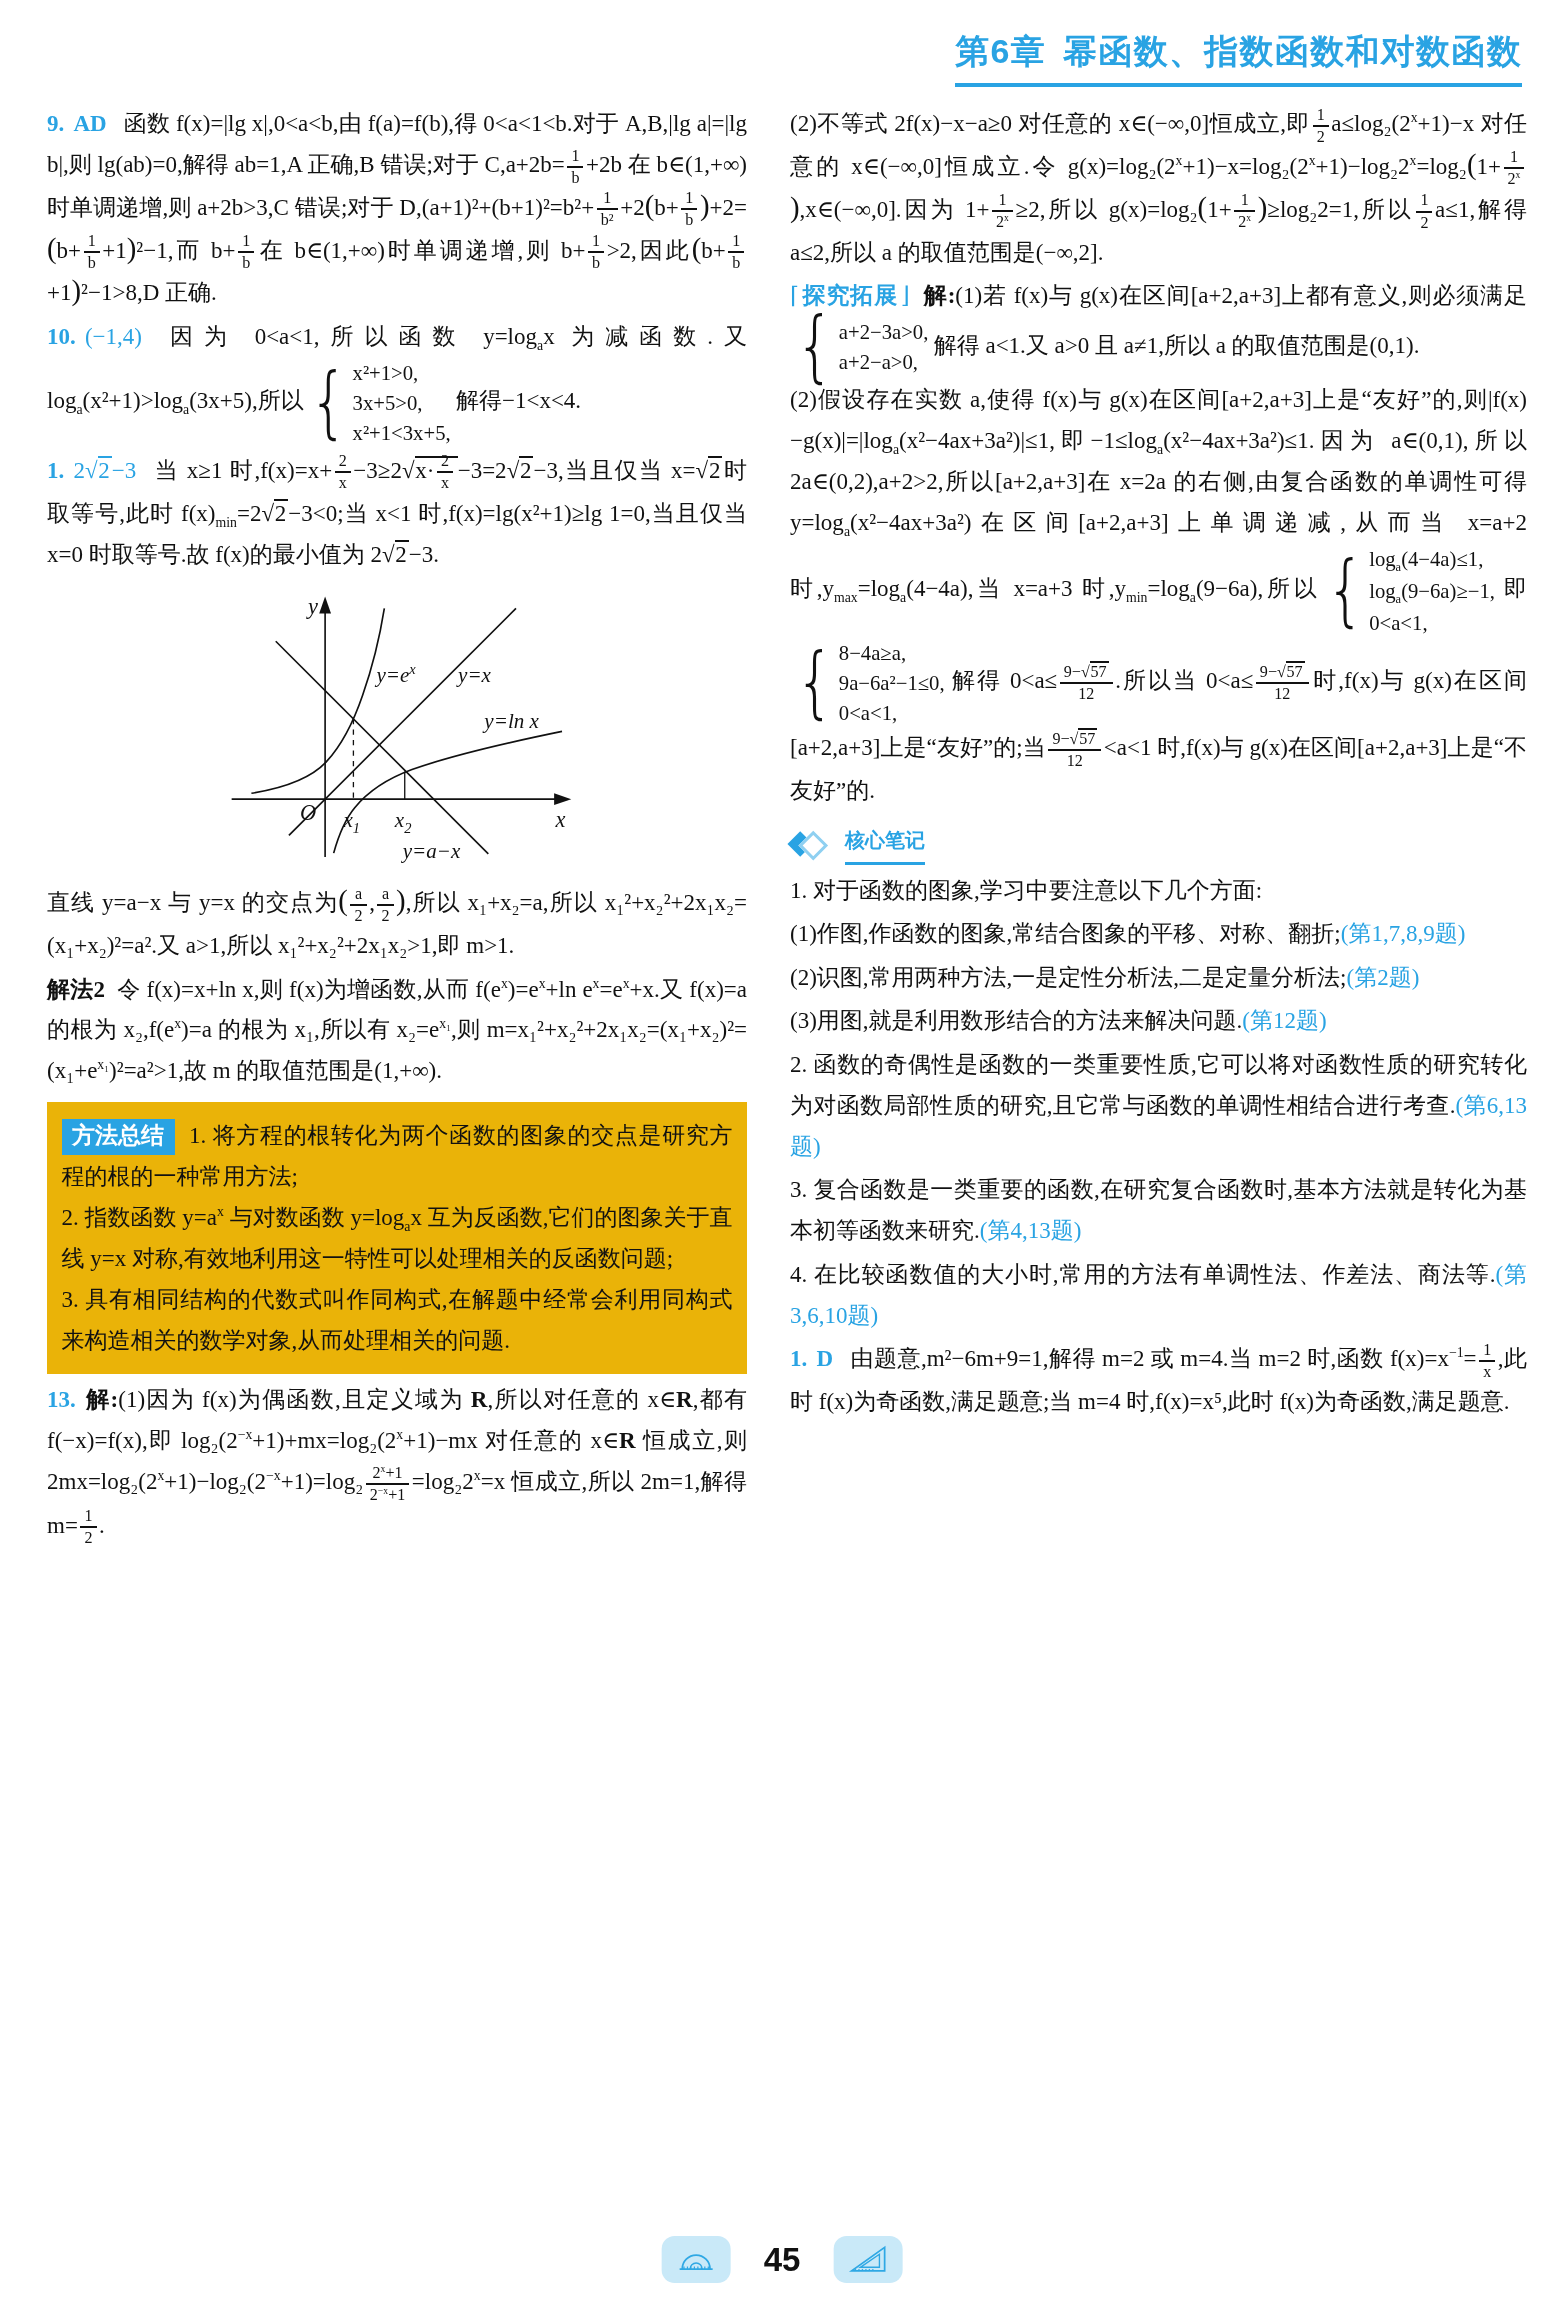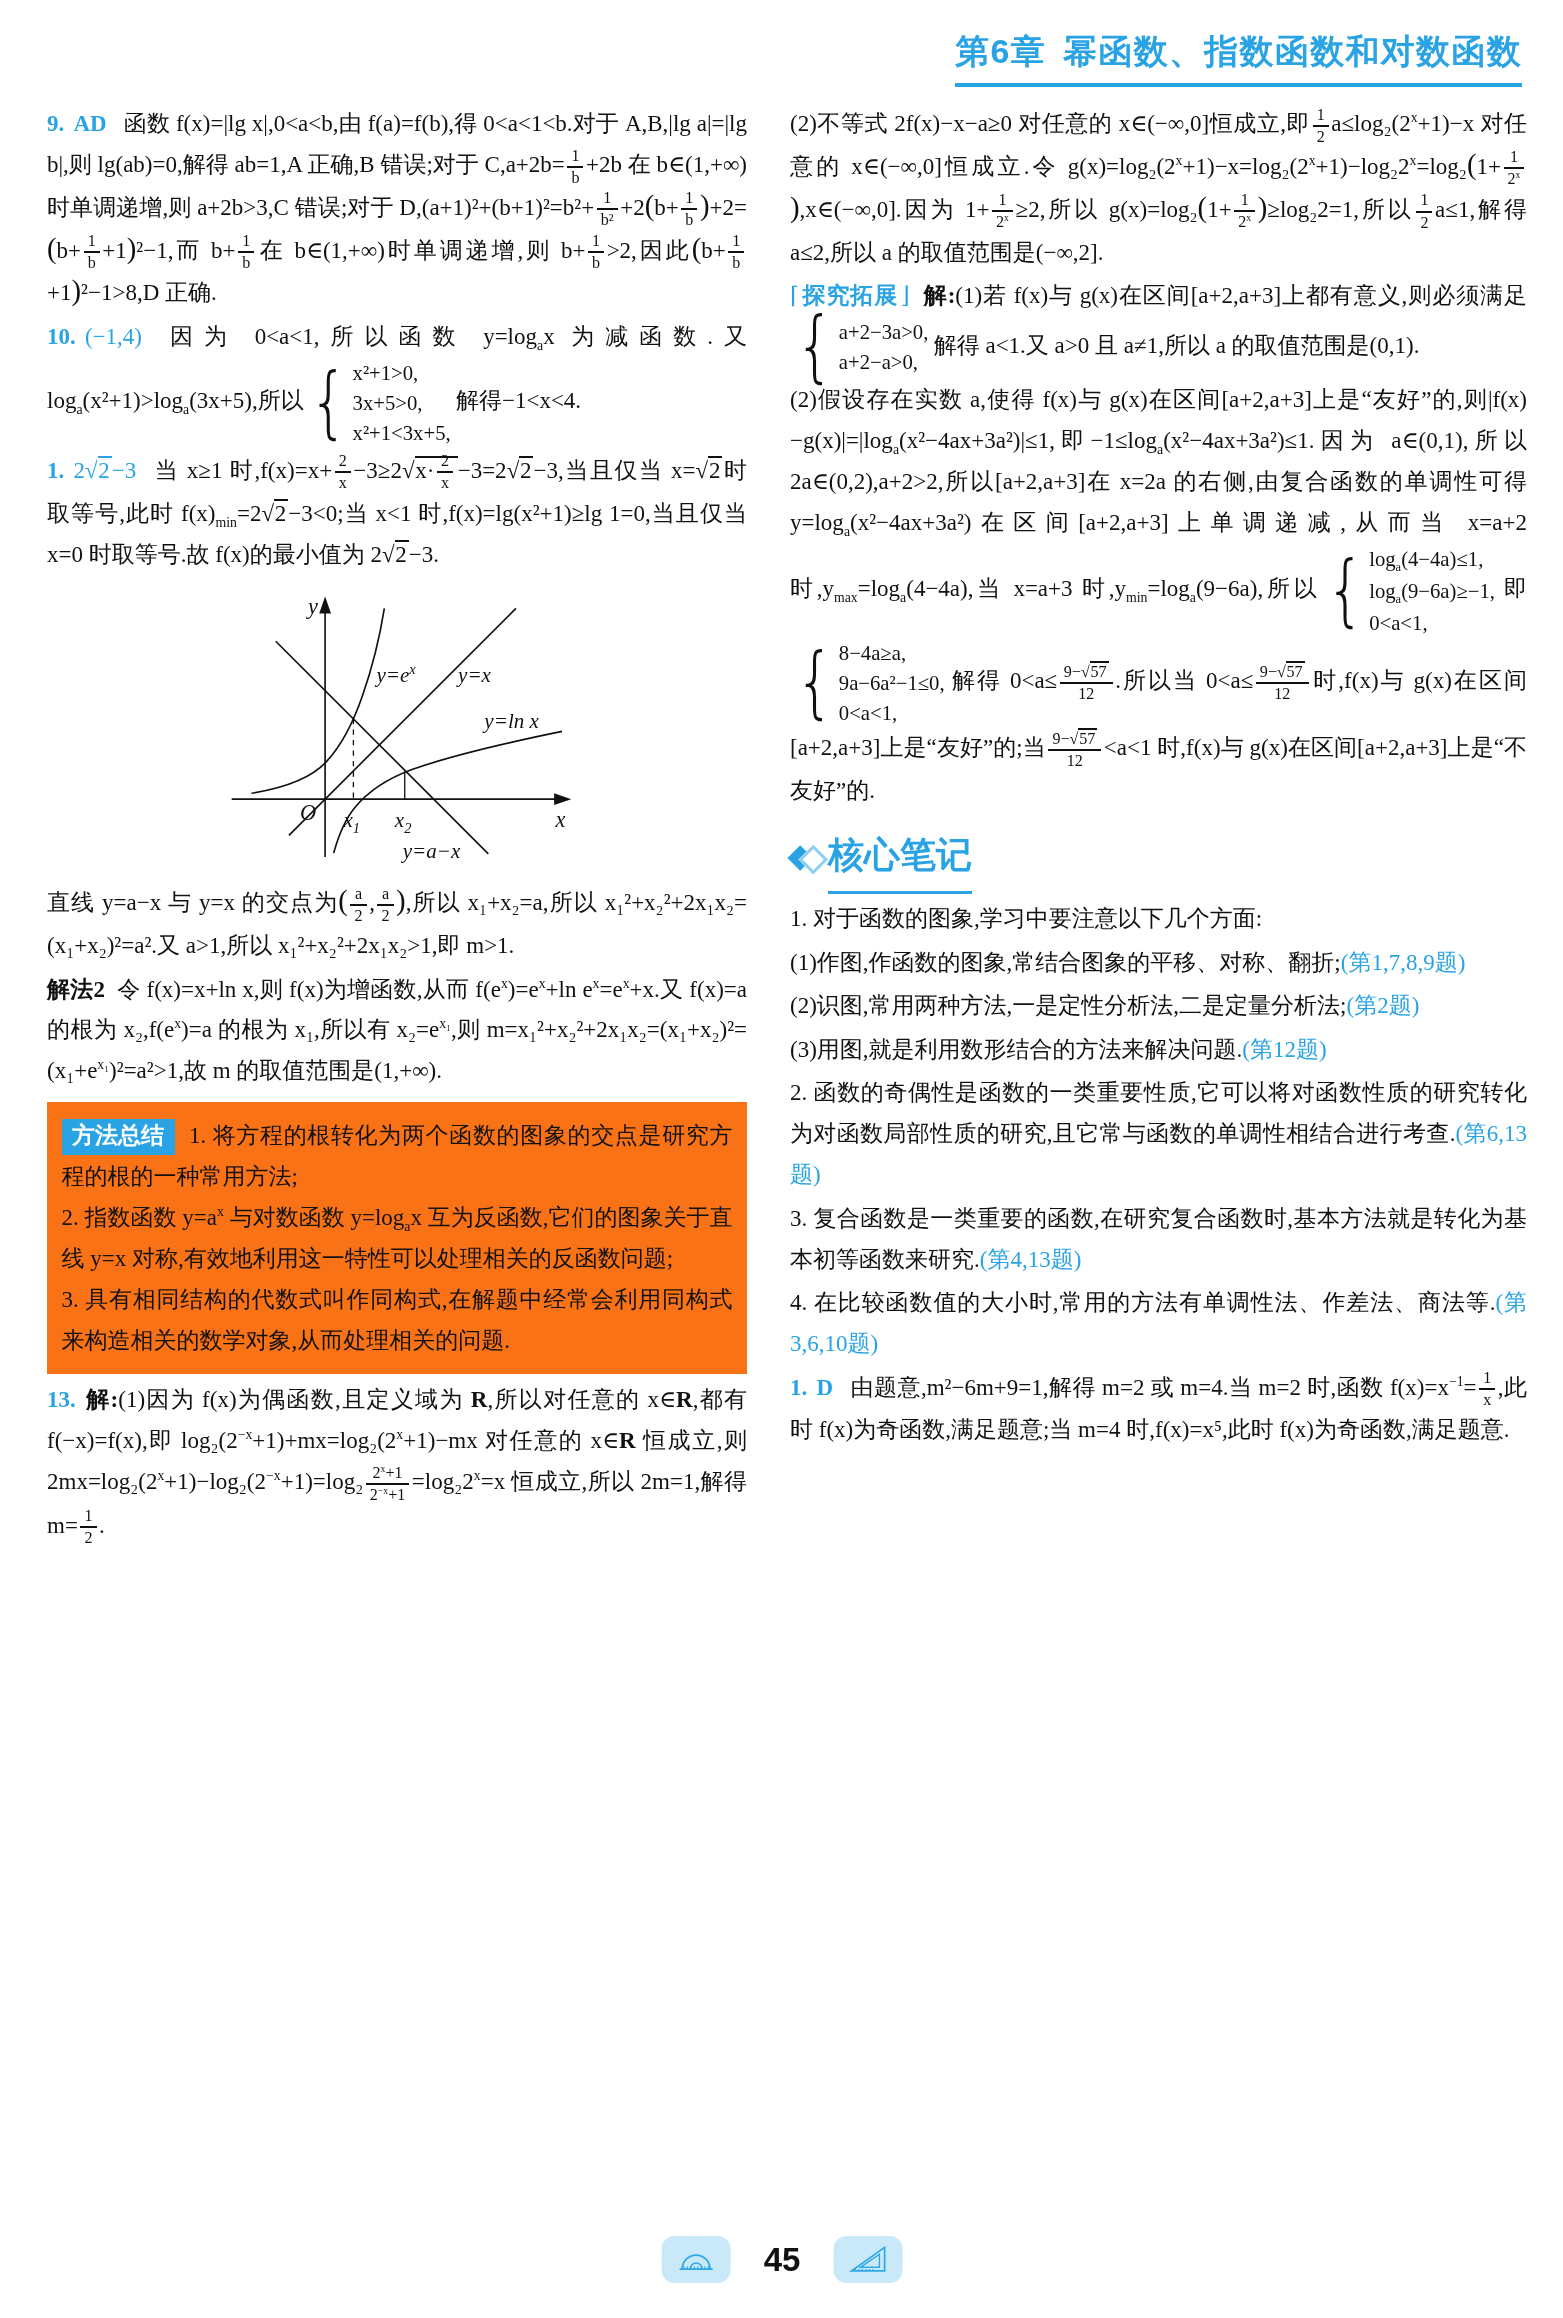--- a/index.html
+++ b/index.html
@@ -26,31 +26,31 @@
   .fr .n{display:block;padding:0 4px;}
   .fr .d{display:block;border-top:2px solid currentColor;padding:0 4px;}
   .sq{white-space:nowrap;}
   .sq .rd{border-top:2px solid currentColor;padding:0 2px 0 0.7px;}
   .big{font-size:1.25em;line-height:1;}
   .cases{display:inline-flex;align-items:center;vertical-align:middle;margin:0 5.3px;}
   .cbr{font-size:2.7em;line-height:0.9;transform:scaleY(1.25);font-weight:300;margin-right:4px;
        font-family:"DejaVu Sans",sans-serif;}
   .ccol{display:flex;flex-direction:column;line-height:1.45;font-size:0.9em;text-align:left;}
   
-  .method-box{background:#f97316;padding:14.5px 14.5px 12px 14.5px;margin:9.2px 0 6.6px 0;}
+  .method-box{background:#eab308;padding:14.5px 14.5px 12px 14.5px;margin:9.2px 0 6.6px 0;}
   .method-box p{margin:0;}
   .method-label{background:#29a3e3;color:#fff;font-family:"Liberation Sans","DejaVu Sans",sans-serif;
                 font-weight:bold;display:inline-block;padding:1.3px 10.5px 4px 10.5px;margin-right:14.5px;line-height:1.35;}
   
   .explore-label{color:#29a3e3;font-weight:bold;margin-right:13px;white-space:nowrap;}
   .explore-label::before{content:"⌈";margin-right:2.6px;font-weight:normal;}
   .explore-label::after{content:"⌋";margin-left:2.6px;font-weight:normal;}
   
-  .notes-title{display:flex;align-items:center;gap:8px;margin:10.5px 0 5.3px 0;
-               font-family:"Liberation Sans","DejaVu Sans",sans-serif;font-weight:bold;font-size:36px;color:#29a3e3;}
+  .notes-title{display:flex;align-items:center;gap:25px;margin:10.5px 0 5.3px 0;
+               font-family:"Liberation Sans","DejaVu Sans",sans-serif;font-weight:bold;font-size:20px;color:#29a3e3;}
   .notes-title-text{border-bottom:3.3px solid #29a3e3;padding-bottom:4px;}
   .diamond-icon{position:relative;width:30px;height:30px;flex:0 0 30px;}
   .diamond-icon::after{content:"";position:absolute;left:13px;top:6px;width:14.5px;height:14.5px;
                        border:3.3px solid #8fd0f1;transform:rotate(45deg);background:#fff;}
   .diamond-icon::before{content:"";position:absolute;left:1.3px;top:6px;width:18.4px;height:18.4px;
                         background:#29a3e3;transform:rotate(45deg);}
   .ref{color:#29a3e3;}
   
   .final-title{text-align:center;color:#29a3e3;font-family:"Liberation Sans","DejaVu Sans",sans-serif;
                font-weight:bold;font-size:33px;margin:17px 0 13px 0;}

